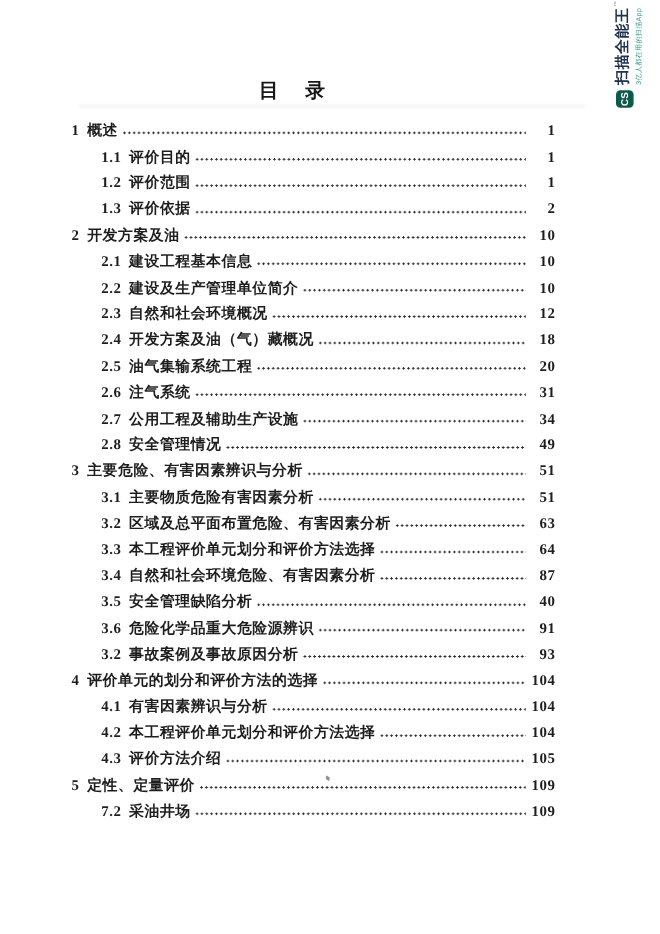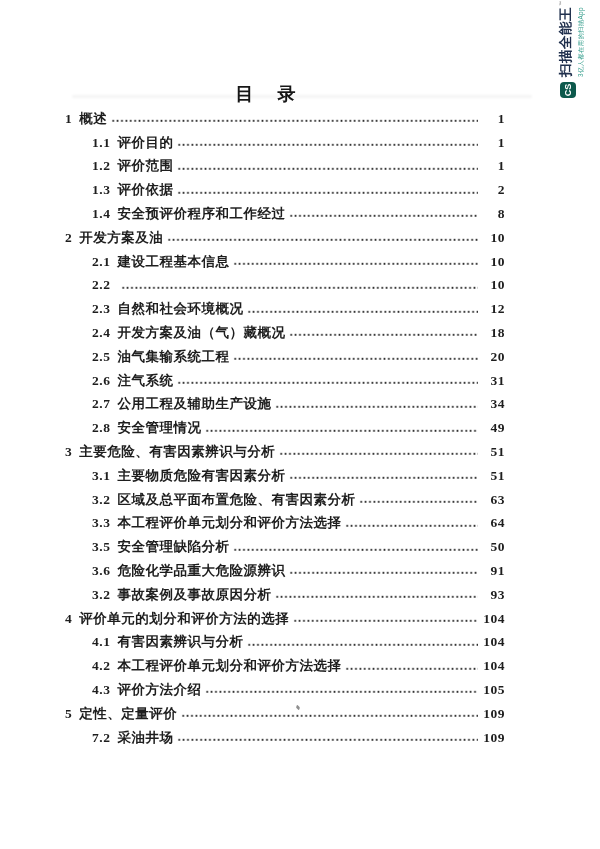--- a/index.html
+++ b/index.html
@@ -10,21 +10,21 @@
     font-family: "Liberation Serif", "DejaVu Serif", serif;
     color: #1e1e1e;
     position: relative;
   }
   .page { position: absolute; inset: 0; background: #ffffff; }
 
   
   .toc-title {
     position: absolute;
     top: 66px; left: 65px; right: 95px;
-    margin: 16px;
+    margin: 4px;
     text-align: center;
     transform: translateX(-18px);
     font-size: 18px;
     font-weight: bold;
     letter-spacing: 3px;
     color: #171717;
   }
 
   
   .smudge {
@@ -153,40 +153,35 @@
         <span class="ttl">评价范围</span>
         <span class="leader"></span>
         <span class="pg">1</span>
     </div>
       <div class="toc-row lv2">
       <span class="num">1.3</span>
         <span class="ttl">评价依据</span>
         <span class="leader"></span>
         <span class="pg">2</span>
     </div>
-      <div class="toc-row lv2">
-      <span class="num">1.4</span>
-        <span class="ttl">安全预评价程序和工作经过</span>
-        <span class="leader"></span>
-        <span class="pg">8</span>
-    </div>
       <div class="toc-row lv1">
       <span class="num">2</span>
         <span class="ttl">开发方案及油</span>
         <span class="leader"></span>
         <span class="pg">10</span>
     </div>
       <div class="toc-row lv2">
       <span class="num">2.1</span>
         <span class="ttl">建设工程基本信息</span>
         <span class="leader"></span>
         <span class="pg">10</span>
     </div>
       <div class="toc-row lv2">
       <span class="num">2.2</span>
+        <span class="ttl">建设及生产管理单位简介</span>
         <span class="leader"></span>
         <span class="pg">10</span>
     </div>
       <div class="toc-row lv2">
       <span class="num">2.3</span>
         <span class="ttl">自然和社会环境概况</span>
         <span class="leader"></span>
         <span class="pg">12</span>
     </div>
       <div class="toc-row lv2">
@@ -237,24 +232,30 @@
         <span class="leader"></span>
         <span class="pg">63</span>
     </div>
       <div class="toc-row lv2">
       <span class="num">3.3</span>
         <span class="ttl">本工程评价单元划分和评价方法选择</span>
         <span class="leader"></span>
         <span class="pg">64</span>
     </div>
       <div class="toc-row lv2">
+      <span class="num">3.4</span>
+        <span class="ttl">自然和社会环境危险、有害因素分析</span>
+        <span class="leader"></span>
+        <span class="pg">87</span>
+    </div>
+      <div class="toc-row lv2">
       <span class="num">3.5</span>
         <span class="ttl">安全管理缺陷分析</span>
         <span class="leader"></span>
-        <span class="pg">50</span>
+        <span class="pg">40</span>
     </div>
       <div class="toc-row lv2">
       <span class="num">3.6</span>
         <span class="ttl">危险化学品重大危险源辨识</span>
         <span class="leader"></span>
         <span class="pg">91</span>
     </div>
       <div class="toc-row lv2">
       <span class="num">3.2</span>
         <span class="ttl">事故案例及事故原因分析</span>

